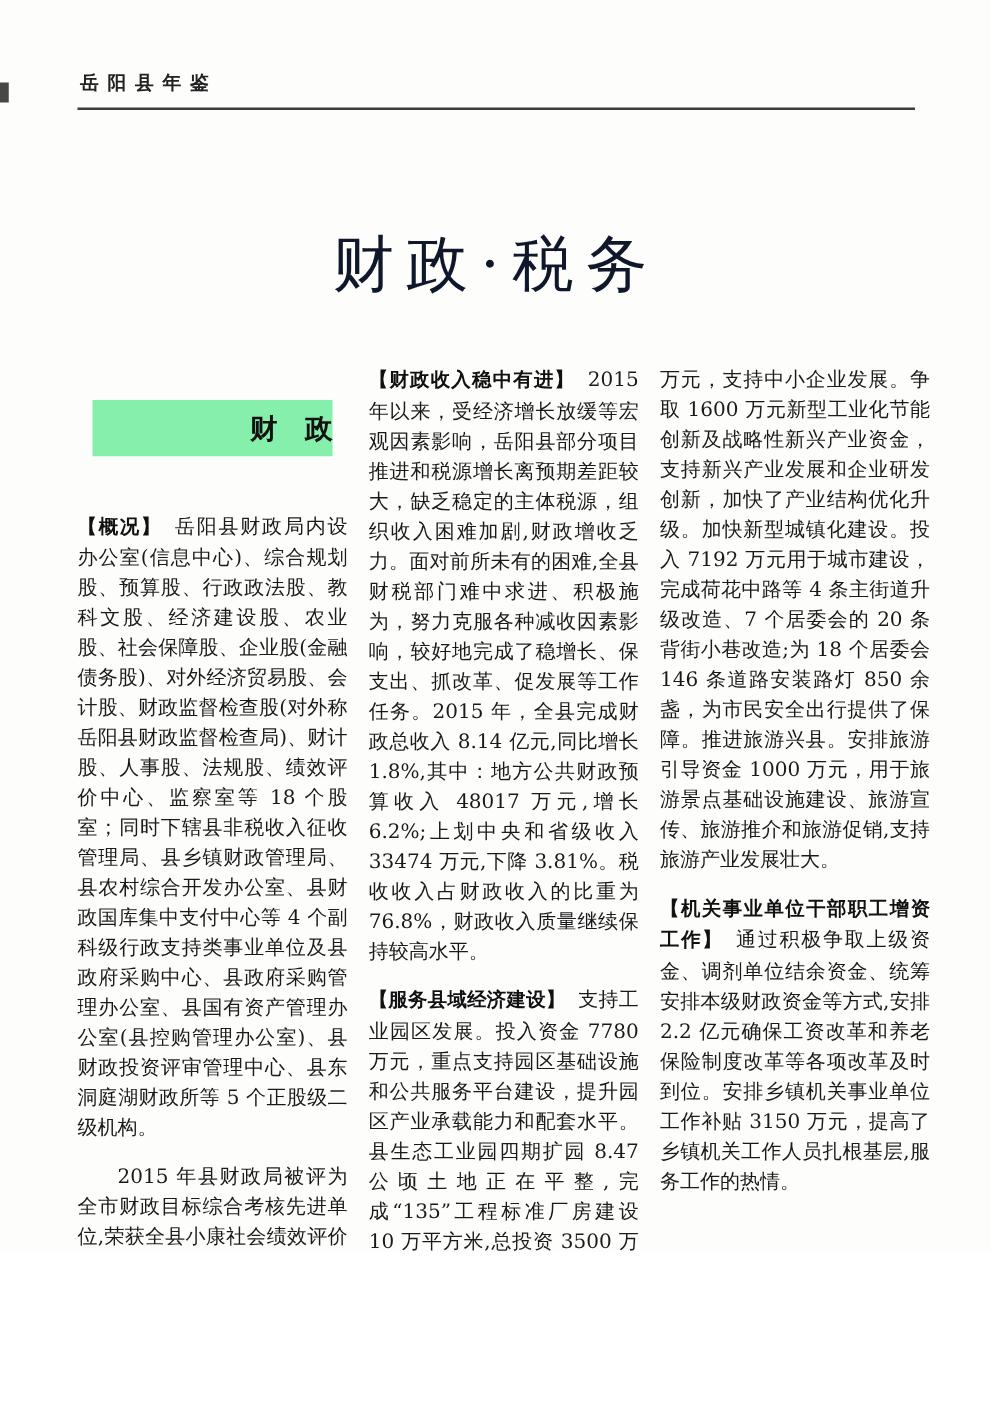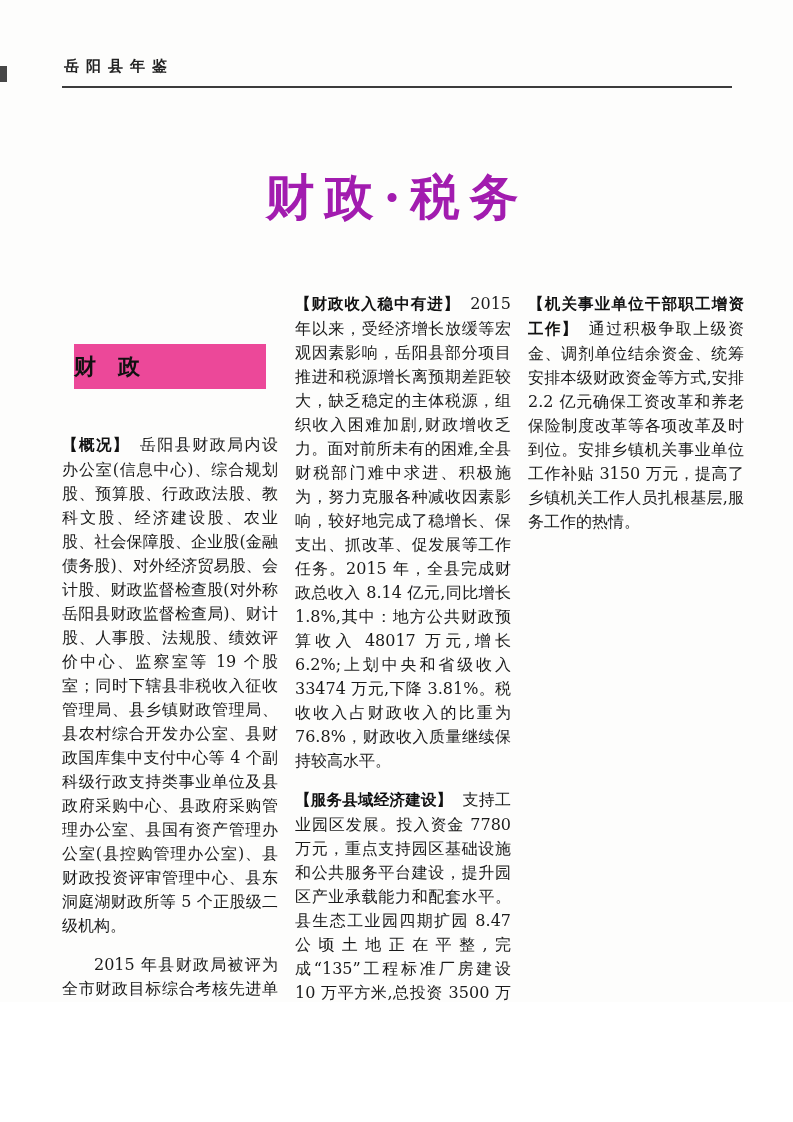--- a/index.html
+++ b/index.html
@@ -28,48 +28,48 @@
     color: #222;
   }
   .header-rule {
     position: absolute;
     left: 62px; top: 86px;
     width: 670px; height: 2px;
     background: #3c3c3c;
   }
   .page-title {
     position: absolute;
-    left: 62px; top: 165px;
+    left: 62px; top: 179px;
     width: 670px;
     text-align: center;
     font-size: 49px;
-    font-weight: bold;
+    font-weight: normal;
     letter-spacing: 10px;
-    color: #a21caf;
+    color: #0f172a;
     white-space: nowrap;
   }
   .columns {
     position: absolute;
     left: 62px; top: 292px;
     width: 682px;
     display: flex;
     gap: 17px;
   }
   .col {
     width: 216px;
     flex: 0 0 216px;
   }
   .section-box {
     width: 192px;
     height: 45px;
-    margin: 52px auto 44px auto;
-    background: #ec4899;
+    margin: 28px auto 44px auto;
+    background: #86efac;
     display: flex;
     align-items: center;
-    justify-content: flex-start;
+    justify-content: flex-end;
   }
   .section-box span {
     font-size: 22px;
     font-weight: bold;
     color: #111;
   }
   .para {
     font-size: 16px;
     line-height: 24px;
     text-align: justify;
@@ -104,30 +104,31 @@
   <div class="header-rule"></div>
 
   <h1 class="page-title">财政·税务</h1>
 
   <div class="columns">
 
     <section class="col">
       <div class="section-box">
         <span>财　政</span>
       </div>
-      <p class="para"><span class="para-label">【概况】</span><span>岳阳县财政局内设办公室(信息中心)、综合规划股、预算股、行政政法股、教科文股、经济建设股、农业股、社会保障股、企业股(金融债务股)、对外经济贸易股、会计股、财政监督检查股(对外称岳阳县财政监督检查局)、财计股、人事股、法规股、绩效评价中心、监察室等 19 个股室；同时下辖县非税收入征收管理局、县乡镇财政管理局、县农村综合开发办公室、县财政国库集中支付中心等 4 个副科级行政支持类事业单位及县政府采购中心、县政府采购管理办公室、县国有资产管理办公室(县控购管理办公室)、县财政投资评审管理中心、县东洞庭湖财政所等 5 个正股级二级机构。</span></p>
+      <p class="para"><span class="para-label">【概况】</span><span>岳阳县财政局内设办公室(信息中心)、综合规划股、预算股、行政政法股、教科文股、经济建设股、农业股、社会保障股、企业股(金融债务股)、对外经济贸易股、会计股、财政监督检查股(对外称岳阳县财政监督检查局)、财计股、人事股、法规股、绩效评价中心、监察室等 18 个股室；同时下辖县非税收入征收管理局、县乡镇财政管理局、县农村综合开发办公室、县财政国库集中支付中心等 4 个副科级行政支持类事业单位及县政府采购中心、县政府采购管理办公室、县国有资产管理办公室(县控购管理办公室)、县财政投资评审管理中心、县东洞庭湖财政所等 5 个正股级二级机构。</span></p>
       <p class="para indent"><span>2015 年县财政局被评为全市财政目标综合考核先进单位,荣获全县小康社会绩效评价综合先进单位。办公室、金融债务、法规、乡镇财务管理、资产管理、农业综合开发等多项工作获得全省先进。</span></p>
     </section>
 
     <section class="col">
       <p class="para"><span class="para-label">【财政收入稳中有进】</span><span>2015 年以来，受经济增长放缓等宏观因素影响，岳阳县部分项目推进和税源增长离预期差距较大，缺乏稳定的主体税源，组织收入困难加剧,财政增收乏力。面对前所未有的困难,全县财税部门难中求进、积极施为，努力克服各种减收因素影响，较好地完成了稳增长、保支出、抓改革、促发展等工作任务。2015 年，全县完成财政总收入 8.14 亿元,同比增长 1.8%,其中：地方公共财政预算收入 48017 万元,增长 6.2%;上划中央和省级收入 33474 万元,下降 3.81%。税收收入占财政收入的比重为 76.8%，财政收入质量继续保持较高水平。</span></p>
       <p class="para"><span class="para-label">【服务县域经济建设】</span><span>支持工业园区发展。投入资金 7780 万元，重点支持园区基础设施和公共服务平台建设，提升园区产业承载能力和配套水平。县生态工业园四期扩园 8.47 公顷土地正在平整,完成“135”工程标准厂房建设 10 万平方米,总投资 3500 万元的台创园污水处理厂正在建设之中。鼓励大众创业,万众创新。加大对创新创业人员的帮扶力度，争取上级贷款贴息资金 676 万元，累计发放小额担保贷款 9186</span></p>
     </section>
 
     <section class="col">
+      <p class="para"><span>万元，支持中小企业发展。争取 1600 万元新型工业化节能创新及战略性新兴产业资金，支持新兴产业发展和企业研发创新，加快了产业结构优化升级。加快新型城镇化建设。投入 7192 万元用于城市建设，完成荷花中路等 4 条主街道升级改造、7 个居委会的 20 条背街小巷改造;为 18 个居委会 146 条道路安装路灯 850 余盏，为市民安全出行提供了保障。推进旅游兴县。安排旅游引导资金 1000 万元，用于旅游景点基础设施建设、旅游宣传、旅游推介和旅游促销,支持旅游产业发展壮大。</span></p>
       <p class="para"><span class="para-label">【机关事业单位干部职工增资工作】</span><span>通过积极争取上级资金、调剂单位结余资金、统筹安排本级财政资金等方式,安排 2.2 亿元确保工资改革和养老保险制度改革等各项改革及时到位。安排乡镇机关事业单位工作补贴 3150 万元，提高了乡镇机关工作人员扎根基层,服务工作的热情。</span></p>
     </section>
 
   </div>
 
   <div class="footer">–212–</div>
 
 </div>
 
 </body></html>

